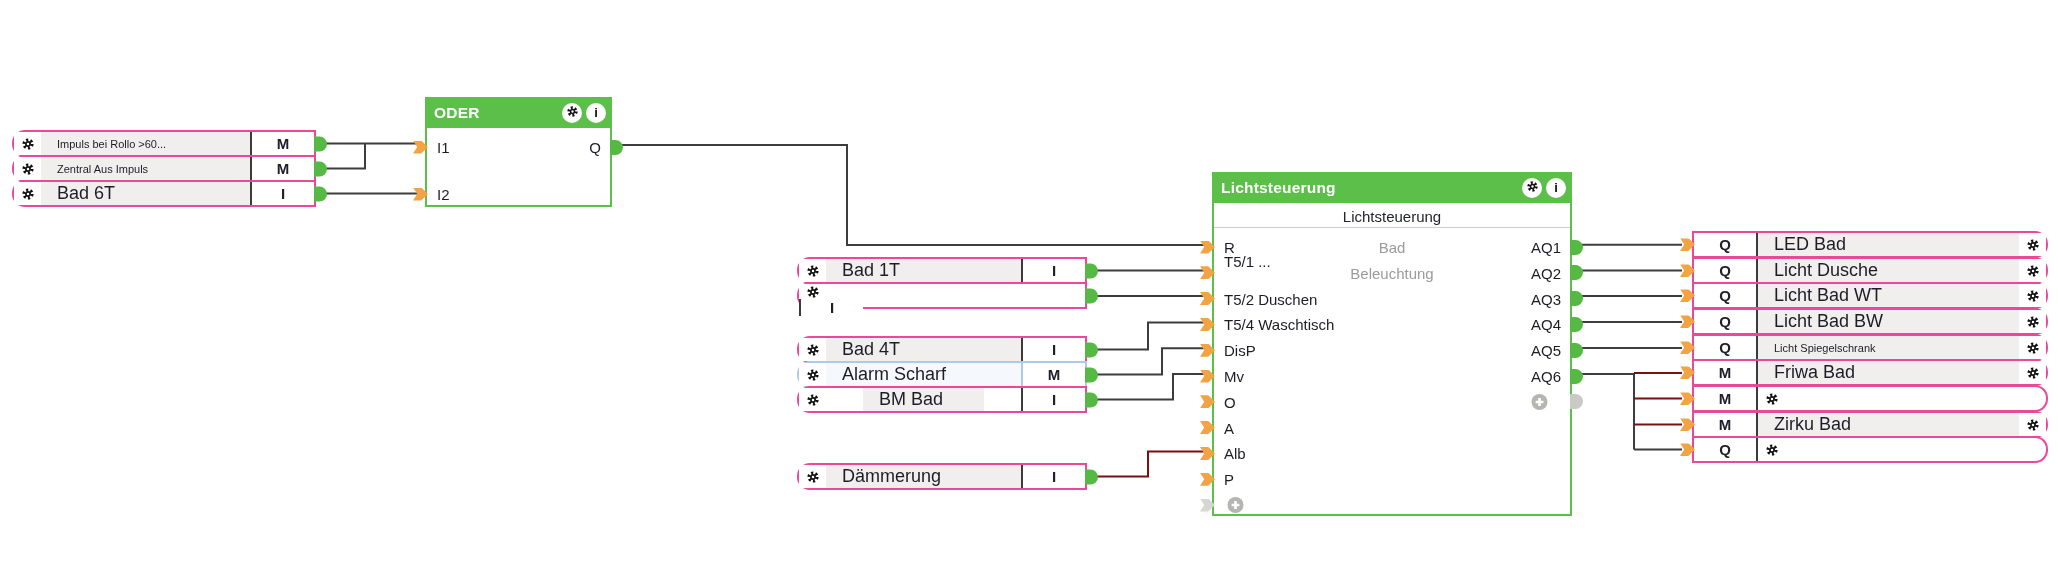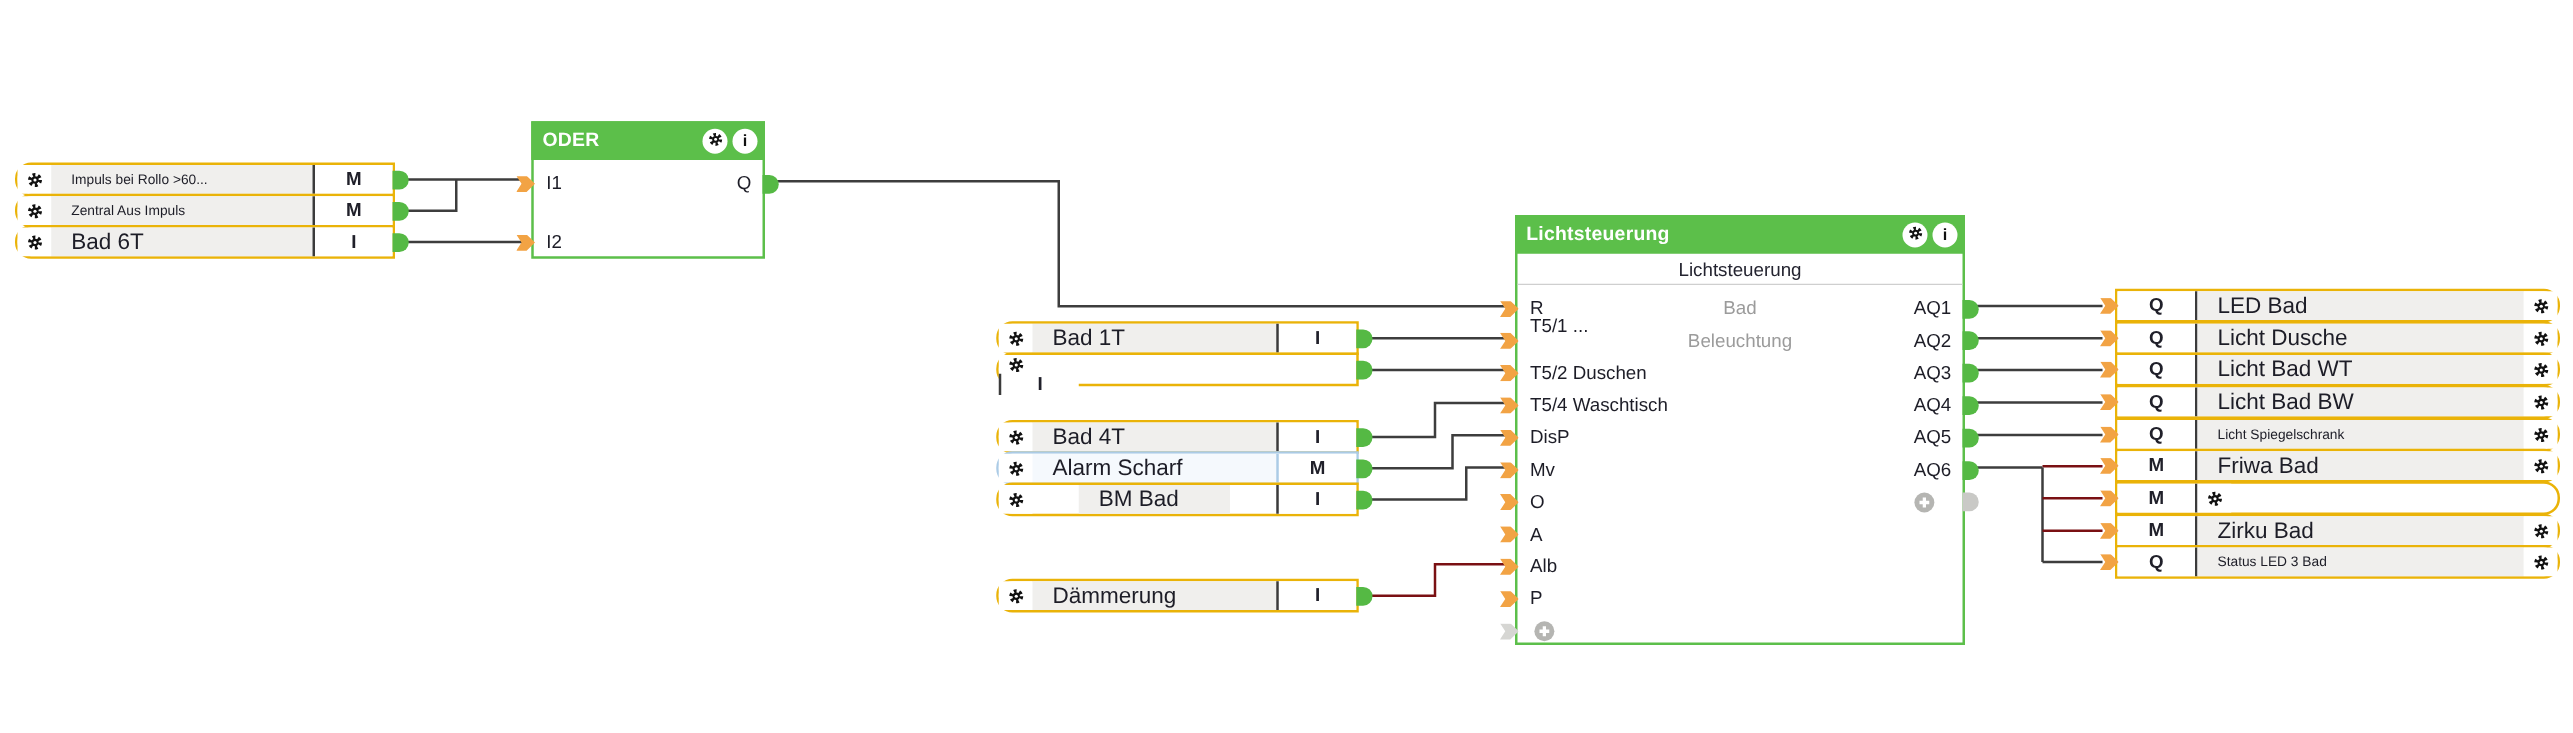--- a/index.html
+++ b/index.html
@@ -3,21 +3,21 @@
 <meta charset="utf-8">
 <style>
   *{margin:0;padding:0;box-sizing:border-box}
   html,body{background:#fff;overflow:hidden}
   body{font-family:"Liberation Sans",sans-serif}
   #canvas{position:relative;width:2058px;height:586px;background:#fff}
   #wire-layer{position:absolute;left:0;top:0;z-index:1}
 
   
   .io-row{position:absolute;display:flex;align-items:stretch;background:#fff;
-          border:2px solid #eab308;z-index:2;height:27px}
+          border:2px solid #ec4899;z-index:2;height:27px}
   .io-row.cap-l{border-radius:13px 0 0 13px}
   .io-row.cap-r{border-radius:0 13px 13px 0}
   .io-cap{width:27px;flex:none;display:flex;align-items:center;justify-content:center;background:#fff}
   .gear-btn{width:15px;height:15px;display:flex;align-items:center;justify-content:center;cursor:pointer}
   .io-label{flex:1;background:#f0efed;display:flex;align-items:center;padding-left:16px;
             font-size:18px;color:#1d1d27;white-space:nowrap;overflow:hidden}
   .io-label.small{font-size:11px}
   .io-type{width:64px;flex:none;display:flex;align-items:center;justify-content:center;
            font-weight:bold;font-size:15px;color:#20202a;background:#fff}
   .io-type.bl{border-left:2px solid #3b3b3b}
@@ -394,21 +394,20 @@
             <circle r="5.8" fill="none" stroke="#111" stroke-width="4.4" stroke-dasharray="3.05 2.95"></circle>
             <circle r="4.2" fill="#111"></circle>
             <circle r="1.8" fill="#fff"></circle>
           </svg>
         </div>
       </div>
     </div>
     <div class="io-row cap-r" style="left: 1692px; top: 436px; width: 356px;">
       <div class="arrow orange" style="left: -14px; top: 50%; transform: translateY(-50%);"></div>
       <div class="io-type br">Q</div>
-      <div class="io-label small">Status LED 3 Bad</div>
       <div class="io-cap">
         <div class="gear-btn">
           <svg width="14" height="14" viewBox="-10 -10 20 20">
             <circle r="5.8" fill="none" stroke="#111" stroke-width="4.4" stroke-dasharray="3.05 2.95"></circle>
             <circle r="4.2" fill="#111"></circle>
             <circle r="1.8" fill="#fff"></circle>
           </svg>
         </div>
       </div>
     </div>

